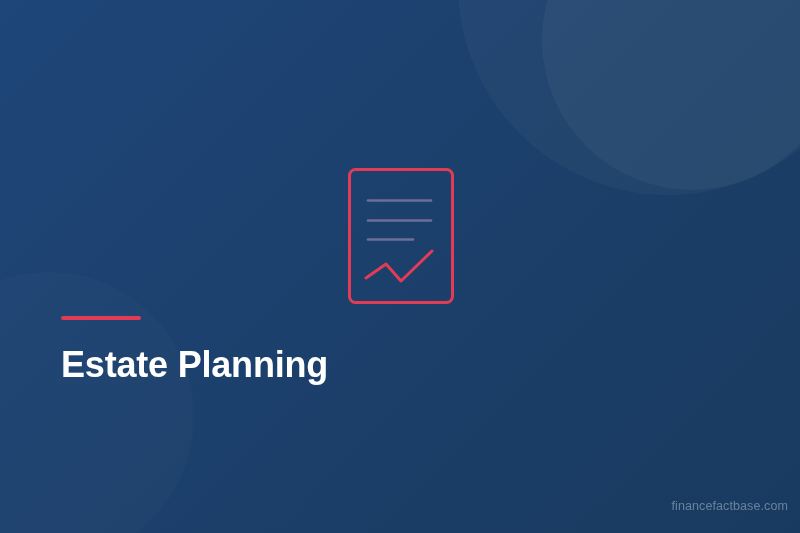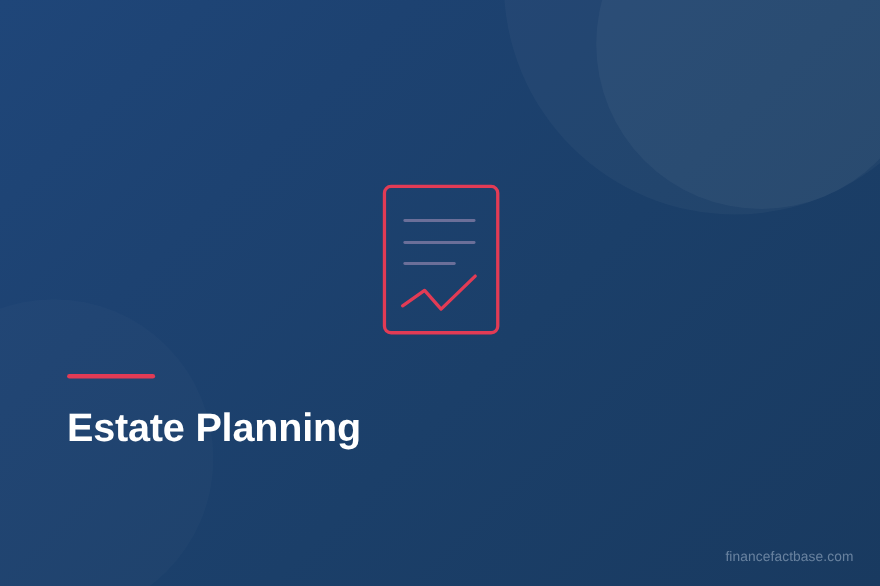--- a/index.html
+++ b/index.html
@@ -66,21 +66,21 @@
   .icon-wrap svg {
     display: block;
     width: 116px;
     height: 146px;
   }
 
   
   .content {
     position: absolute;
     left: 61px;
-    top: 340px;
+    top: 316px;
     width: 520px;
   }
   .accent-bar {
     width: 80px;
     height: 4px;
     border-radius: 2px;
     background: #e23b55;
   }
   .title {
     margin: 0;
@@ -98,21 +98,21 @@
     font-size: 20px;
     line-height: 26px;
     font-weight: normal;
     color: #c3d0e0;
     margin-top: 16px;
   }
 
   
   .watermark {
     position: absolute;
-    right: 24px;
+    right: 12px;
     bottom: 20px;
     font-size: 12.5px;
     color: rgba(200, 214, 232, 0.45);
     letter-spacing: 0.1px;
   }
 </style>
 </head>
 <body>
 
 <div class="slide">

